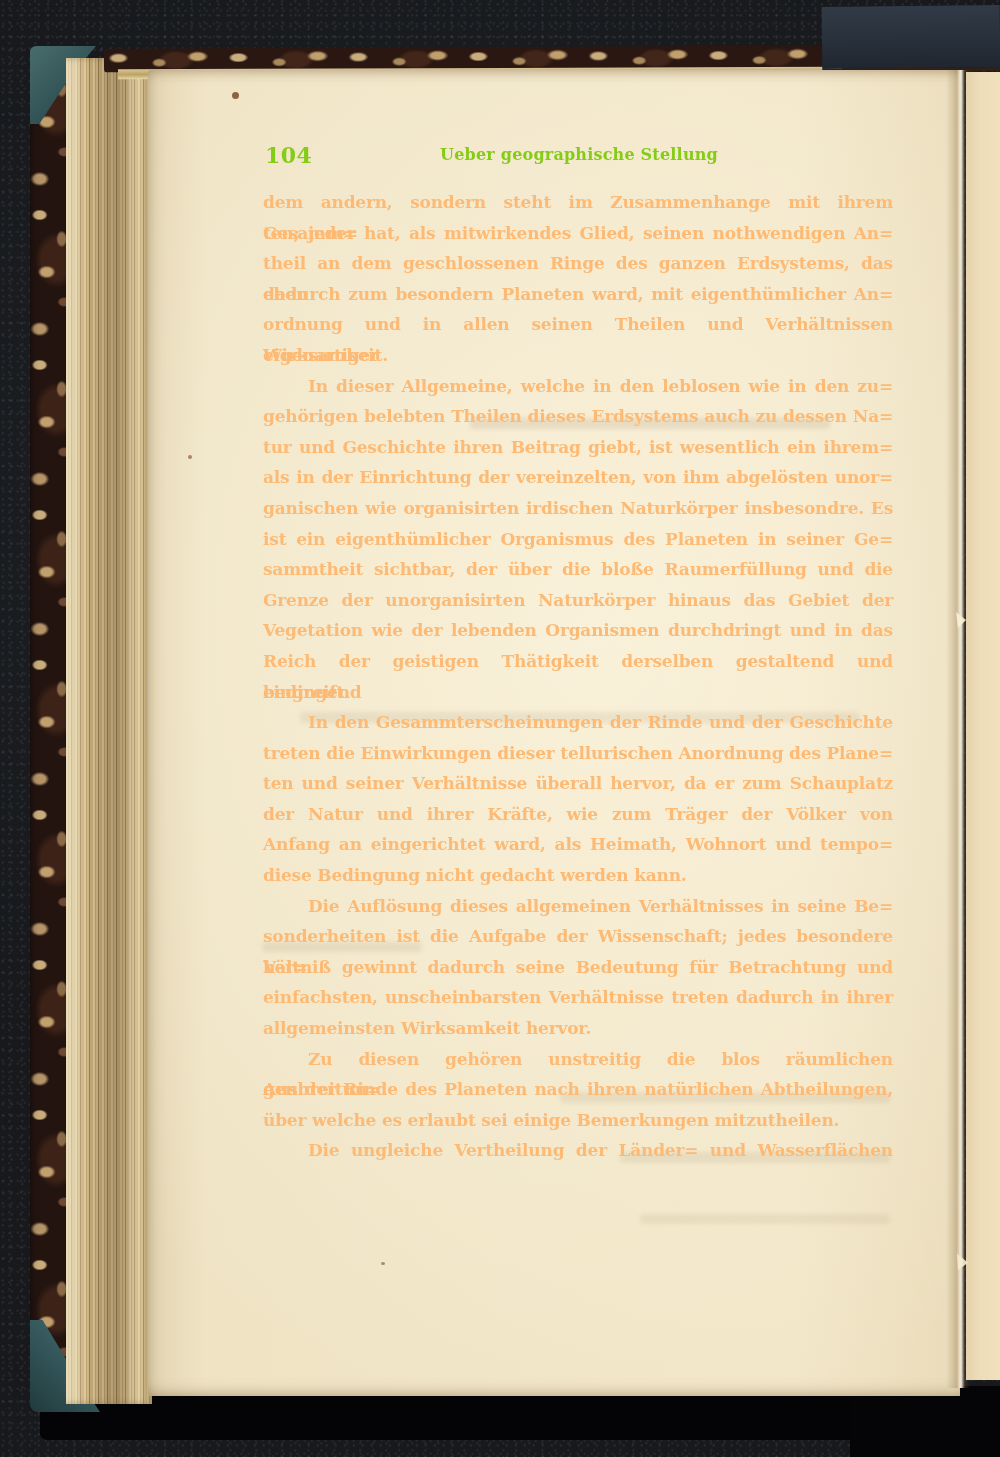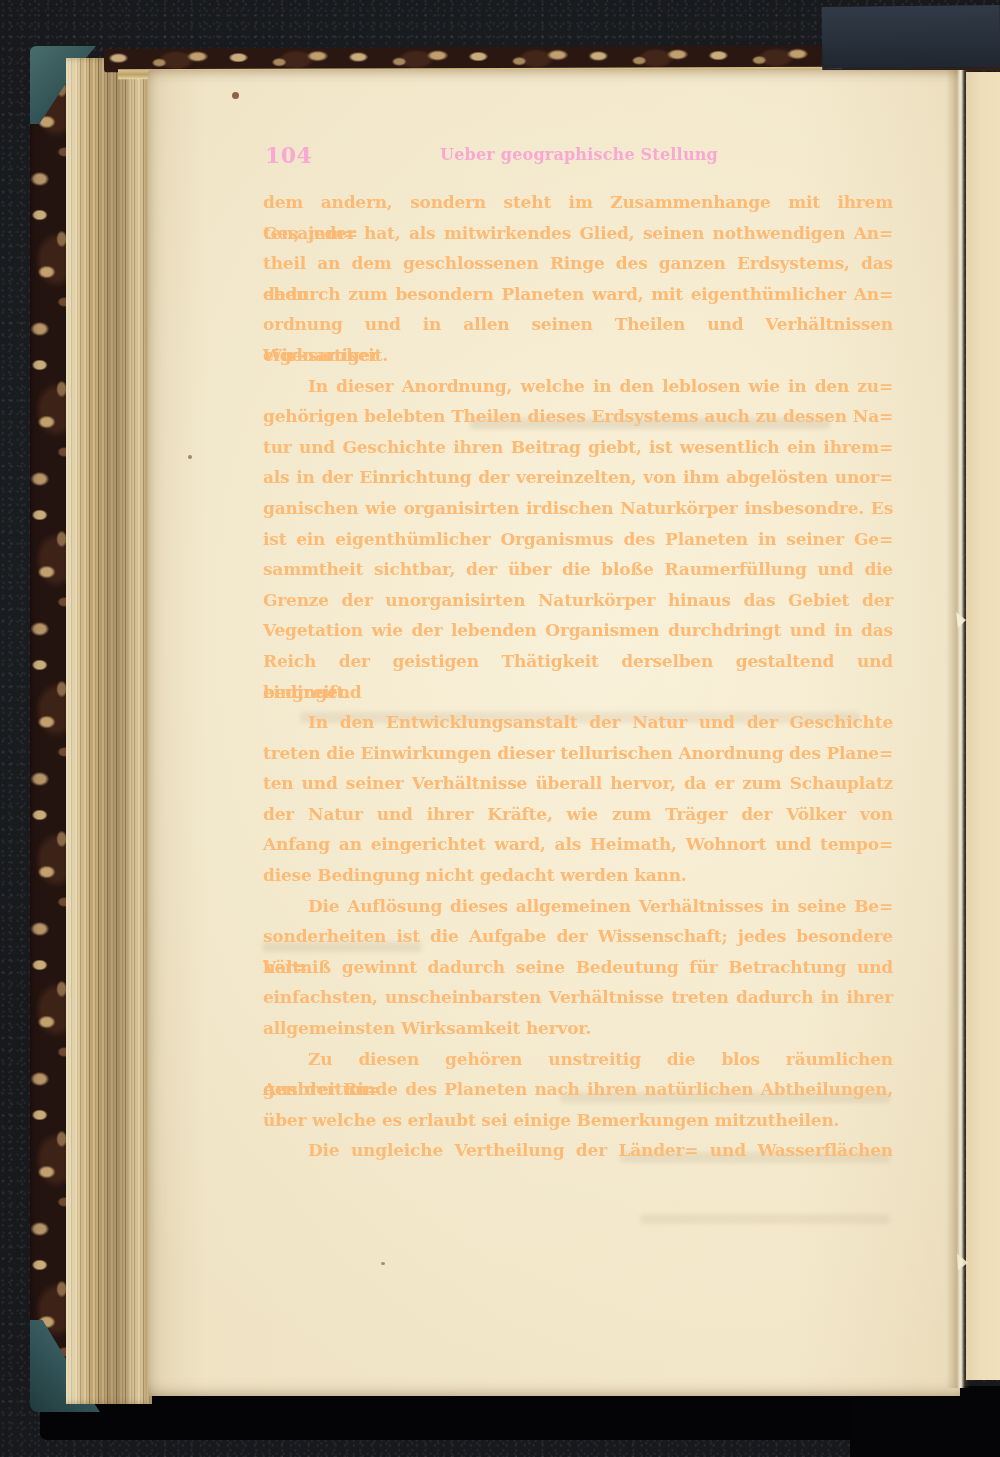--- a/index.html
+++ b/index.html
@@ -128,21 +128,21 @@
   .g1{ left:470px; top:418px;  width:360px; height:11px;}
   .g2{ left:300px; top:712px;  width:560px; height:11px; opacity:0.28;}
   .g3{ left:262px; top:942px;  width:160px; height:10px; opacity:0.30;}
   .g4{ left:560px; top:1092px; width:330px; height:11px; opacity:0.30;}
   .g5{ left:620px; top:1152px; width:270px; height:11px; opacity:0.28;}
   .g6{ left:640px; top:1214px; width:250px; height:10px; opacity:0.26;}
 
   
   .header-row{
     left:265px; top:142px; width:628px; height:32px;
-    color:#f9a8d4;
+    color:#84cc16;
   }
   .page-number{
     position:absolute; left:0; top:0;
     font-size:22px; font-weight:bold; letter-spacing:0.5px;
   }
   .running-header{
     position:absolute; left:0; right:0; top:3px; text-align:center;
     font-size:16px; font-weight:bold; letter-spacing:0.2px;
   }
   .text-block{
@@ -196,32 +196,32 @@
   <span class="running-header">Ueber geographische Stellung</span>
 </div>
 
 <div class="abs text-block">
     <div class="text-line justify">dem andern, sondern steht im Zusammenhange mit ihrem Gesamm=</div>
     <div class="text-line justify">ten; jeder hat, als mitwirkendes Glied, seinen nothwendigen An=</div>
     <div class="text-line justify">theil an dem geschlossenen Ringe des ganzen Erdsystems, das eben</div>
     <div class="text-line justify">dadurch zum besondern Planeten ward, mit eigenthümlicher An=</div>
     <div class="text-line justify">ordnung und in allen seinen Theilen und Verhältnissen eigenartiger</div>
     <div class="text-line">Wirksamkeit.</div>
-    <div class="text-line indent justify">In dieser Anordnung, welche in den leblosen wie in den zu=</div>
+    <div class="text-line indent justify">In dieser Allgemeine, welche in den leblosen wie in den zu=</div>
     <div class="text-line justify">gehörigen belebten Theilen dieses Erdsystems auch zu dessen Na=</div>
     <div class="text-line justify">tur und Geschichte ihren Beitrag giebt, ist wesentlich ein ihrem=</div>
     <div class="text-line justify">als in der Einrichtung der vereinzelten, von ihm abgelösten unor=</div>
     <div class="text-line justify">ganischen wie organisirten irdischen Naturkörper insbesondre. Es</div>
     <div class="text-line justify">ist ein eigenthümlicher Organismus des Planeten in seiner Ge=</div>
     <div class="text-line justify">sammtheit sichtbar, der über die bloße Raumerfüllung und die</div>
     <div class="text-line justify">Grenze der unorganisirten Naturkörper hinaus das Gebiet der</div>
     <div class="text-line justify">Vegetation wie der lebenden Organismen durchdringt und in das</div>
     <div class="text-line justify">Reich der geistigen Thätigkeit derselben gestaltend und bedingend</div>
     <div class="text-line">eingreift.</div>
-    <div class="text-line indent justify">In den Entwicklungsanstalt der Natur und der Geschichte</div>
+    <div class="text-line indent justify">In den Gesammterscheinungen der Rinde und der Geschichte</div>
     <div class="text-line justify">treten die Einwirkungen dieser tellurischen Anordnung des Plane=</div>
     <div class="text-line justify">ten und seiner Verhältnisse überall hervor, da er zum Schauplatz</div>
     <div class="text-line justify">der Natur und ihrer Kräfte, wie zum Träger der Völker von</div>
     <div class="text-line justify">Anfang an eingerichtet ward, als Heimath, Wohnort und tempo=</div>
     <div class="text-line">diese Bedingung nicht gedacht werden kann.</div>
     <div class="text-line indent justify">Die Auflösung dieses allgemeinen Verhältnisses in seine Be=</div>
     <div class="text-line justify">sonderheiten ist die Aufgabe der Wissenschaft; jedes besondere Ver=</div>
     <div class="text-line justify">hältniß gewinnt dadurch seine Bedeutung für Betrachtung und</div>
     <div class="text-line justify">einfachsten, unscheinbarsten Verhältnisse treten dadurch in ihrer</div>
     <div class="text-line">allgemeinsten Wirksamkeit hervor.</div>

